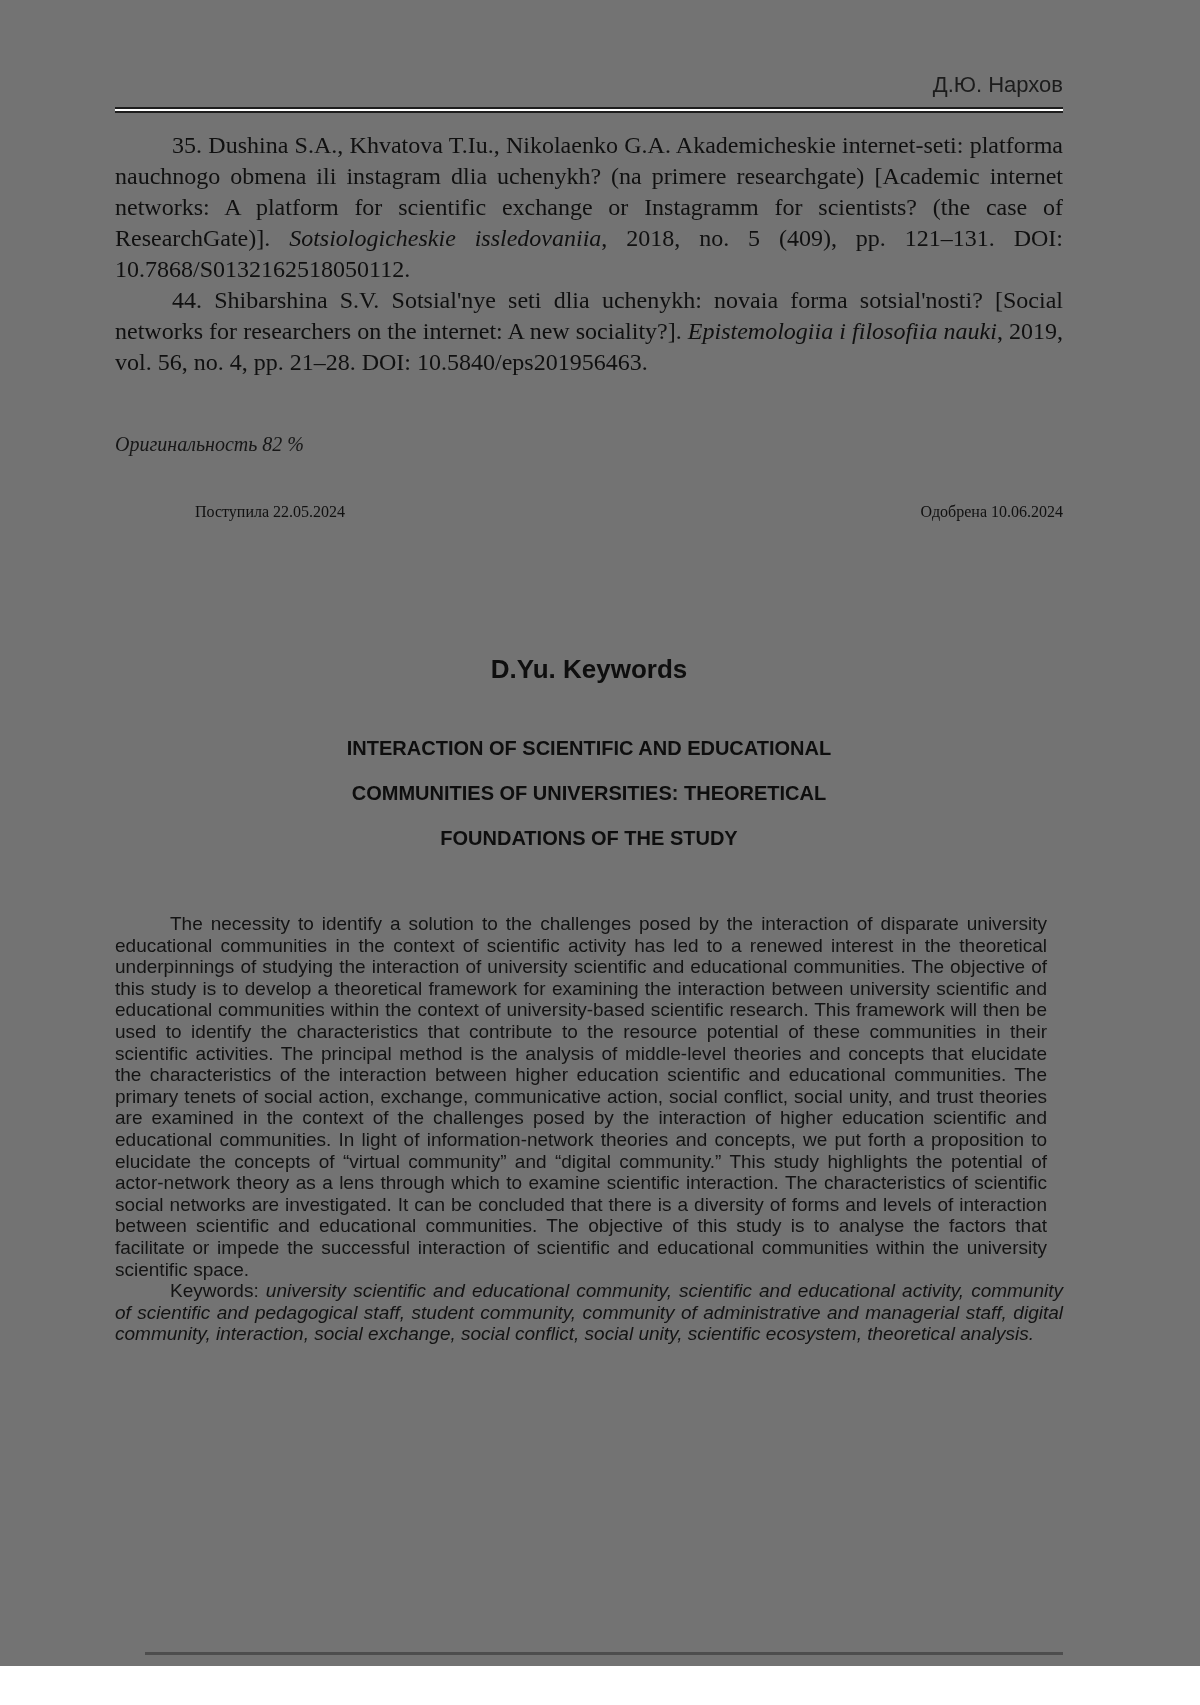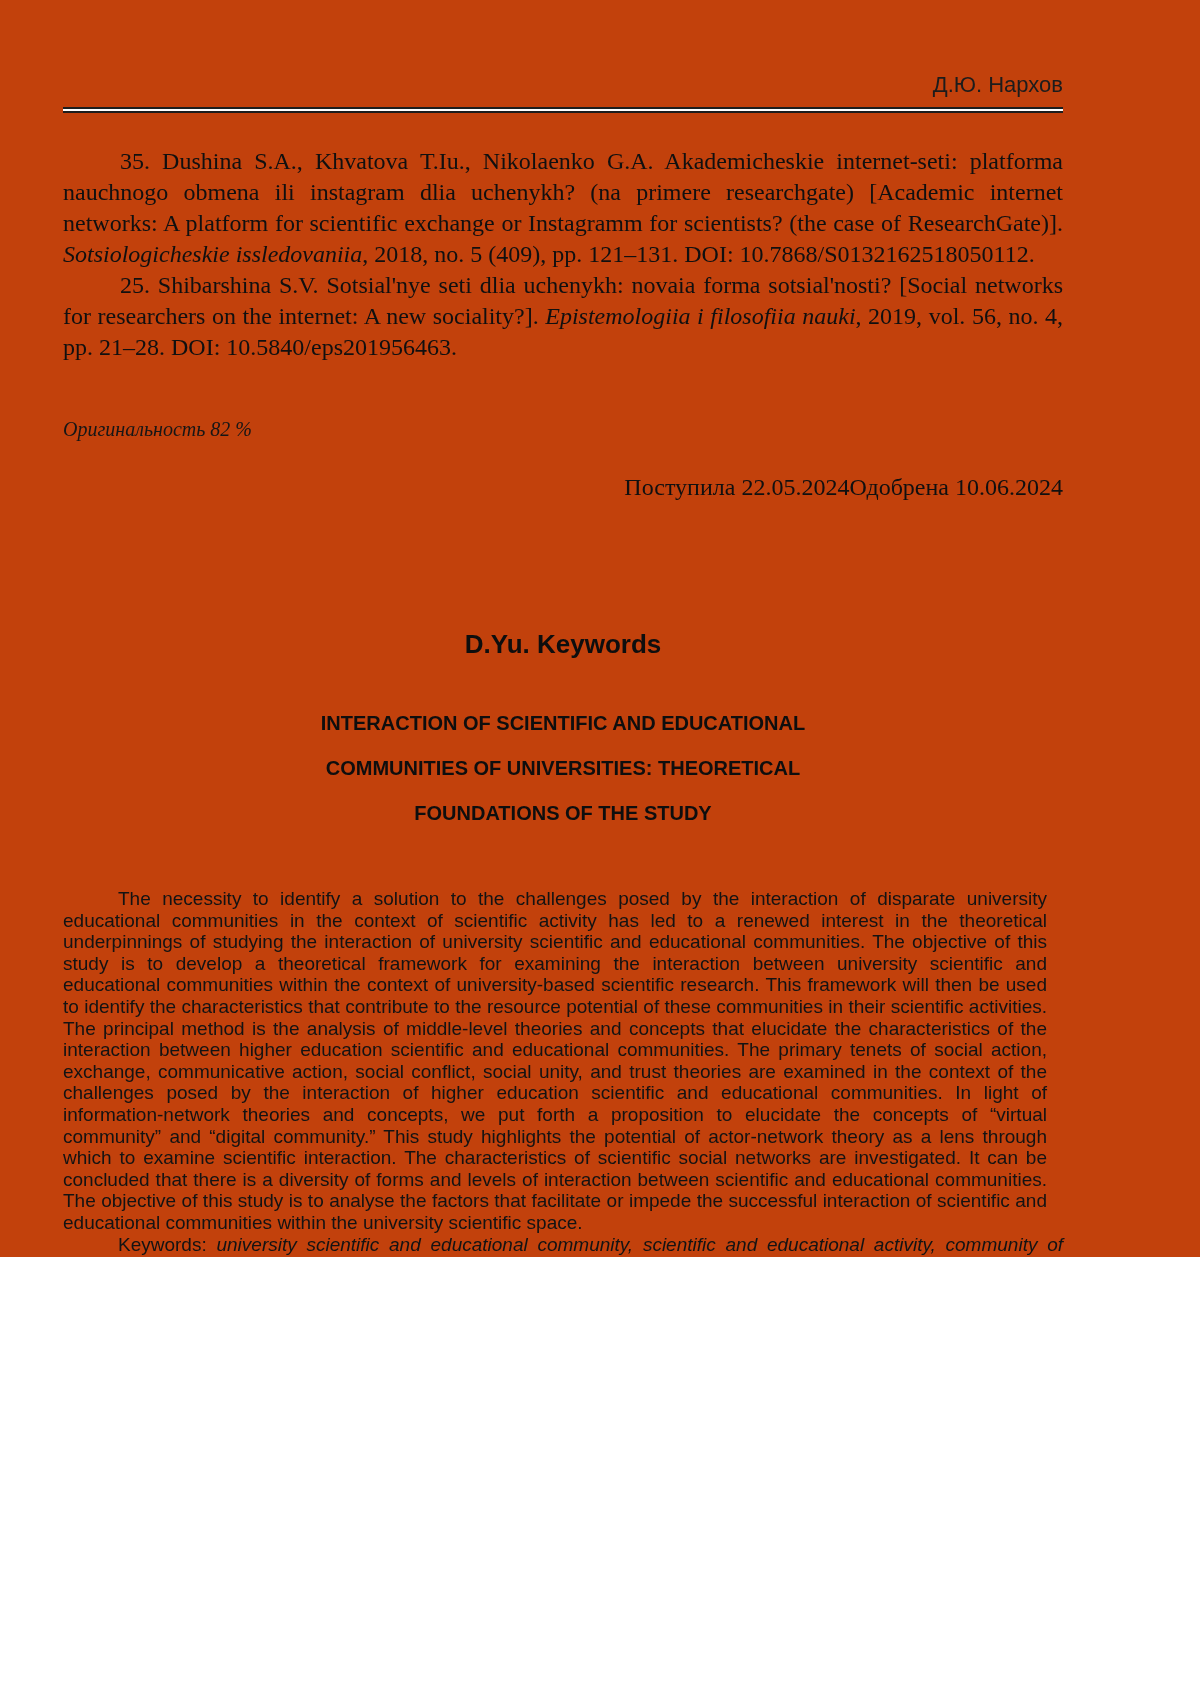--- a/index.html
+++ b/index.html
@@ -3,72 +3,72 @@
 <meta charset="utf-8">
 <style>
   html, body {
     margin: 0;
     padding: 0;
     background: #ffffff;
   }
   .page {
     position: relative;
     width: 1200px;
-    height: 1257px;
-    background: #c2410c;
+    height: 1666px;
+    background: #737373;
     color: #111111;
     box-sizing: border-box;
-    padding: 72px 137px 0 63px;
+    padding: 72px 137px 0 115px;
     font-family: "Liberation Serif", serif;
     overflow: hidden;
   }
   
   .running-head {
     text-align: right;
     font-family: "Liberation Sans", sans-serif;
     font-size: 22px;
     line-height: 26px;
     color: #1c1c1c;
     margin: 0 0 9px 0;
   }
   .header-rule {
     height: 2px;
     border-top: 2px solid #1d1d1d;
     border-bottom: 2px solid #1d1d1d;
     background: #ffffff;
   }
   
   .references {
-    margin-top: 33px;
+    margin-top: 17px;
   }
   .reference-item {
     margin: 0;
     font-size: 24px;
     line-height: 31px;
     text-align: justify;
     text-indent: 57px;
     color: #101010;
   }
   .reference-item .journal-italic { font-style: italic; }
   
   .originality-note {
     margin-top: 52px;
     text-align: left;
     font-style: italic;
     font-size: 20px;
     line-height: 28px;
     color: #161616;
   }
   .dates-row {
-    margin-top: 30px;
+    margin-top: 40px;
     display: flex;
-    justify-content: flex-end;
+    justify-content: space-between;
     align-items: baseline;
     padding-left: 80px;
-    font-size: 24px;
+    font-size: 16px;
     line-height: 28px;
     color: #101010;
   }
   
   .article-author {
     margin-top: 128px;
     text-align: center;
     font-family: "Liberation Sans", sans-serif;
     font-weight: bold;
     font-size: 26px;
@@ -130,21 +130,21 @@
 
   <div class="running-head">Д.Ю. Нархов</div>
 
   <div class="header-rule"></div>
 
   <div class="references">
     <p class="reference-item">
       <span>35. Dushina S.A., Khvatova T.Iu., Nikolaenko G.A. Akademicheskie internet-seti: platforma nauchnogo obmena ili instagram dlia uchenykh? (na primere researchgate) [Academic internet networks: A platform for scientific exchange or Instagramm for scientists? (the case of ResearchGate)]. </span><span class="journal-italic">Sotsiologicheskie issledovaniia</span><span>, 2018, no. 5 (409), pp. 121–131. DOI: 10.7868/S0132162518050112.</span>
     </p>
     <p class="reference-item">
-      <span>25. Shibarshina S.V. Sotsial'nye seti dlia uchenykh: novaia forma sotsial'nosti? [Social networks for researchers on the internet: A new sociality?]. </span><span class="journal-italic">Epistemologiia i filosofiia nauki</span><span>, 2019, vol. 56, no. 4, pp. 21–28. DOI: 10.5840/eps201956463.</span>
+      <span>44. Shibarshina S.V. Sotsial'nye seti dlia uchenykh: novaia forma sotsial'nosti? [Social networks for researchers on the internet: A new sociality?]. </span><span class="journal-italic">Epistemologiia i filosofiia nauki</span><span>, 2019, vol. 56, no. 4, pp. 21–28. DOI: 10.5840/eps201956463.</span>
     </p>
   </div>
 
   <div class="originality-note">Оригинальность 82 %</div>
 
   <div class="dates-row">
     <span>Поступила 22.05.2024</span>
     <span>Одобрена 10.06.2024</span>
   </div>
 

